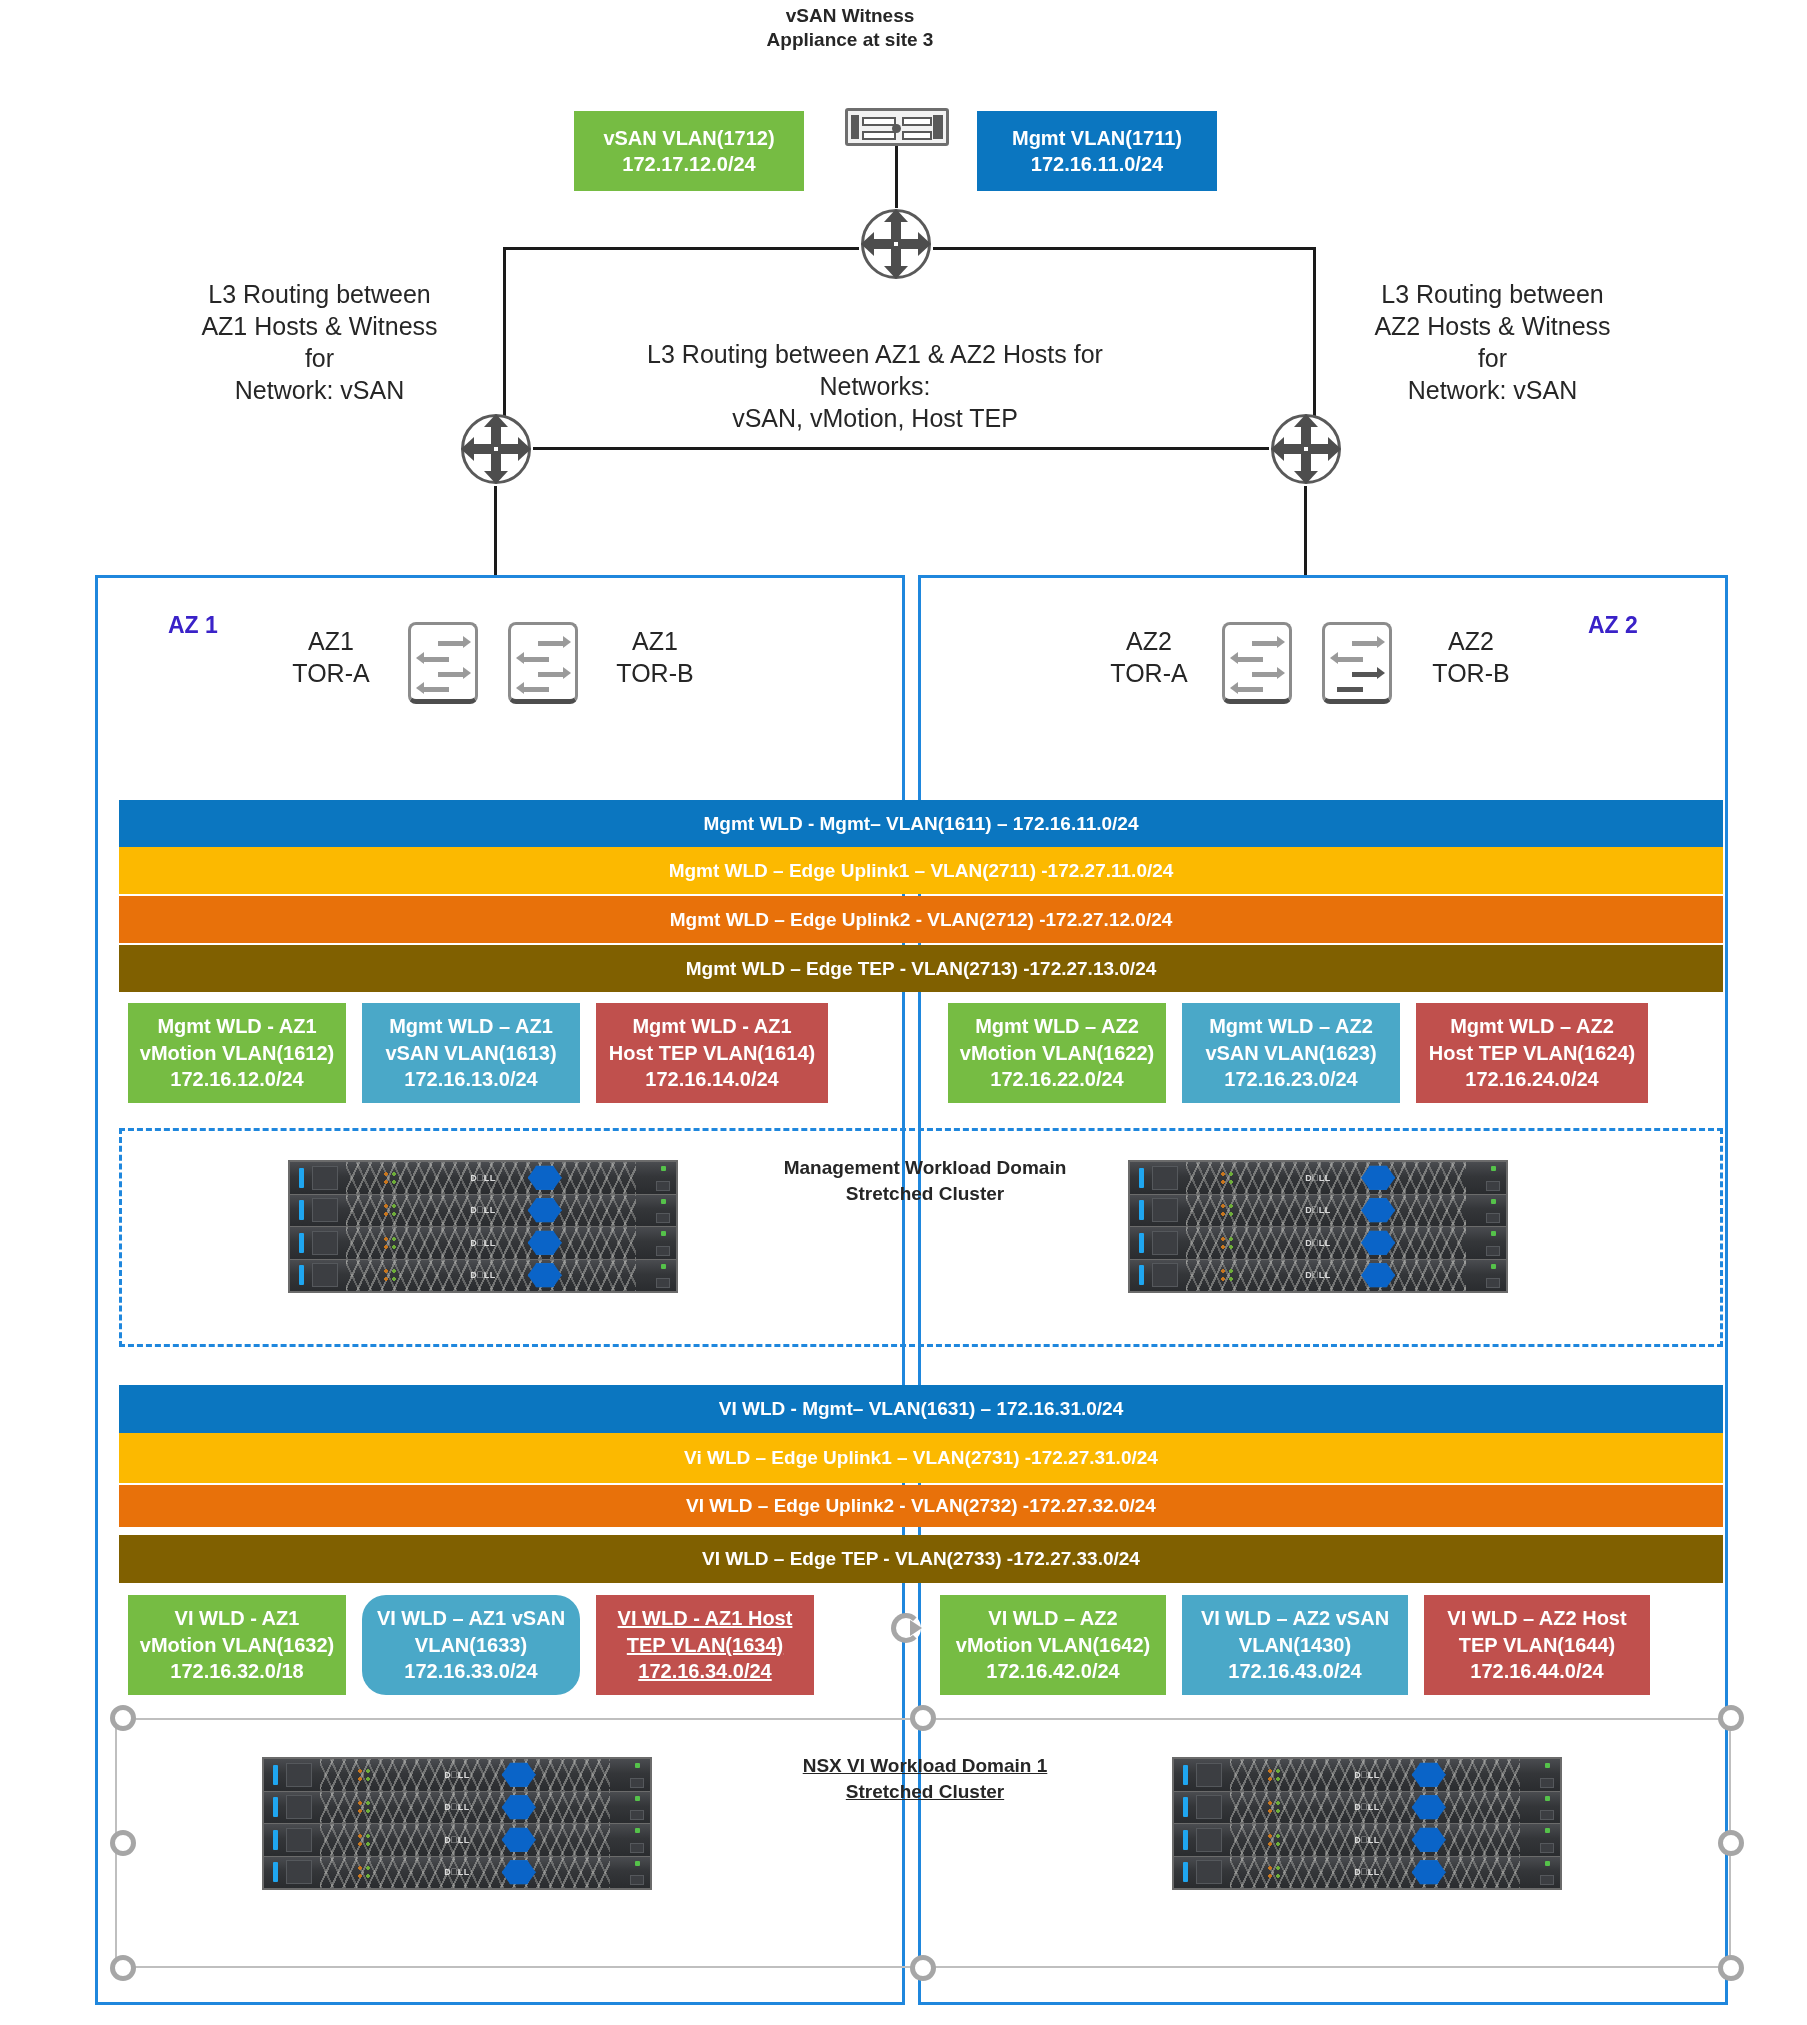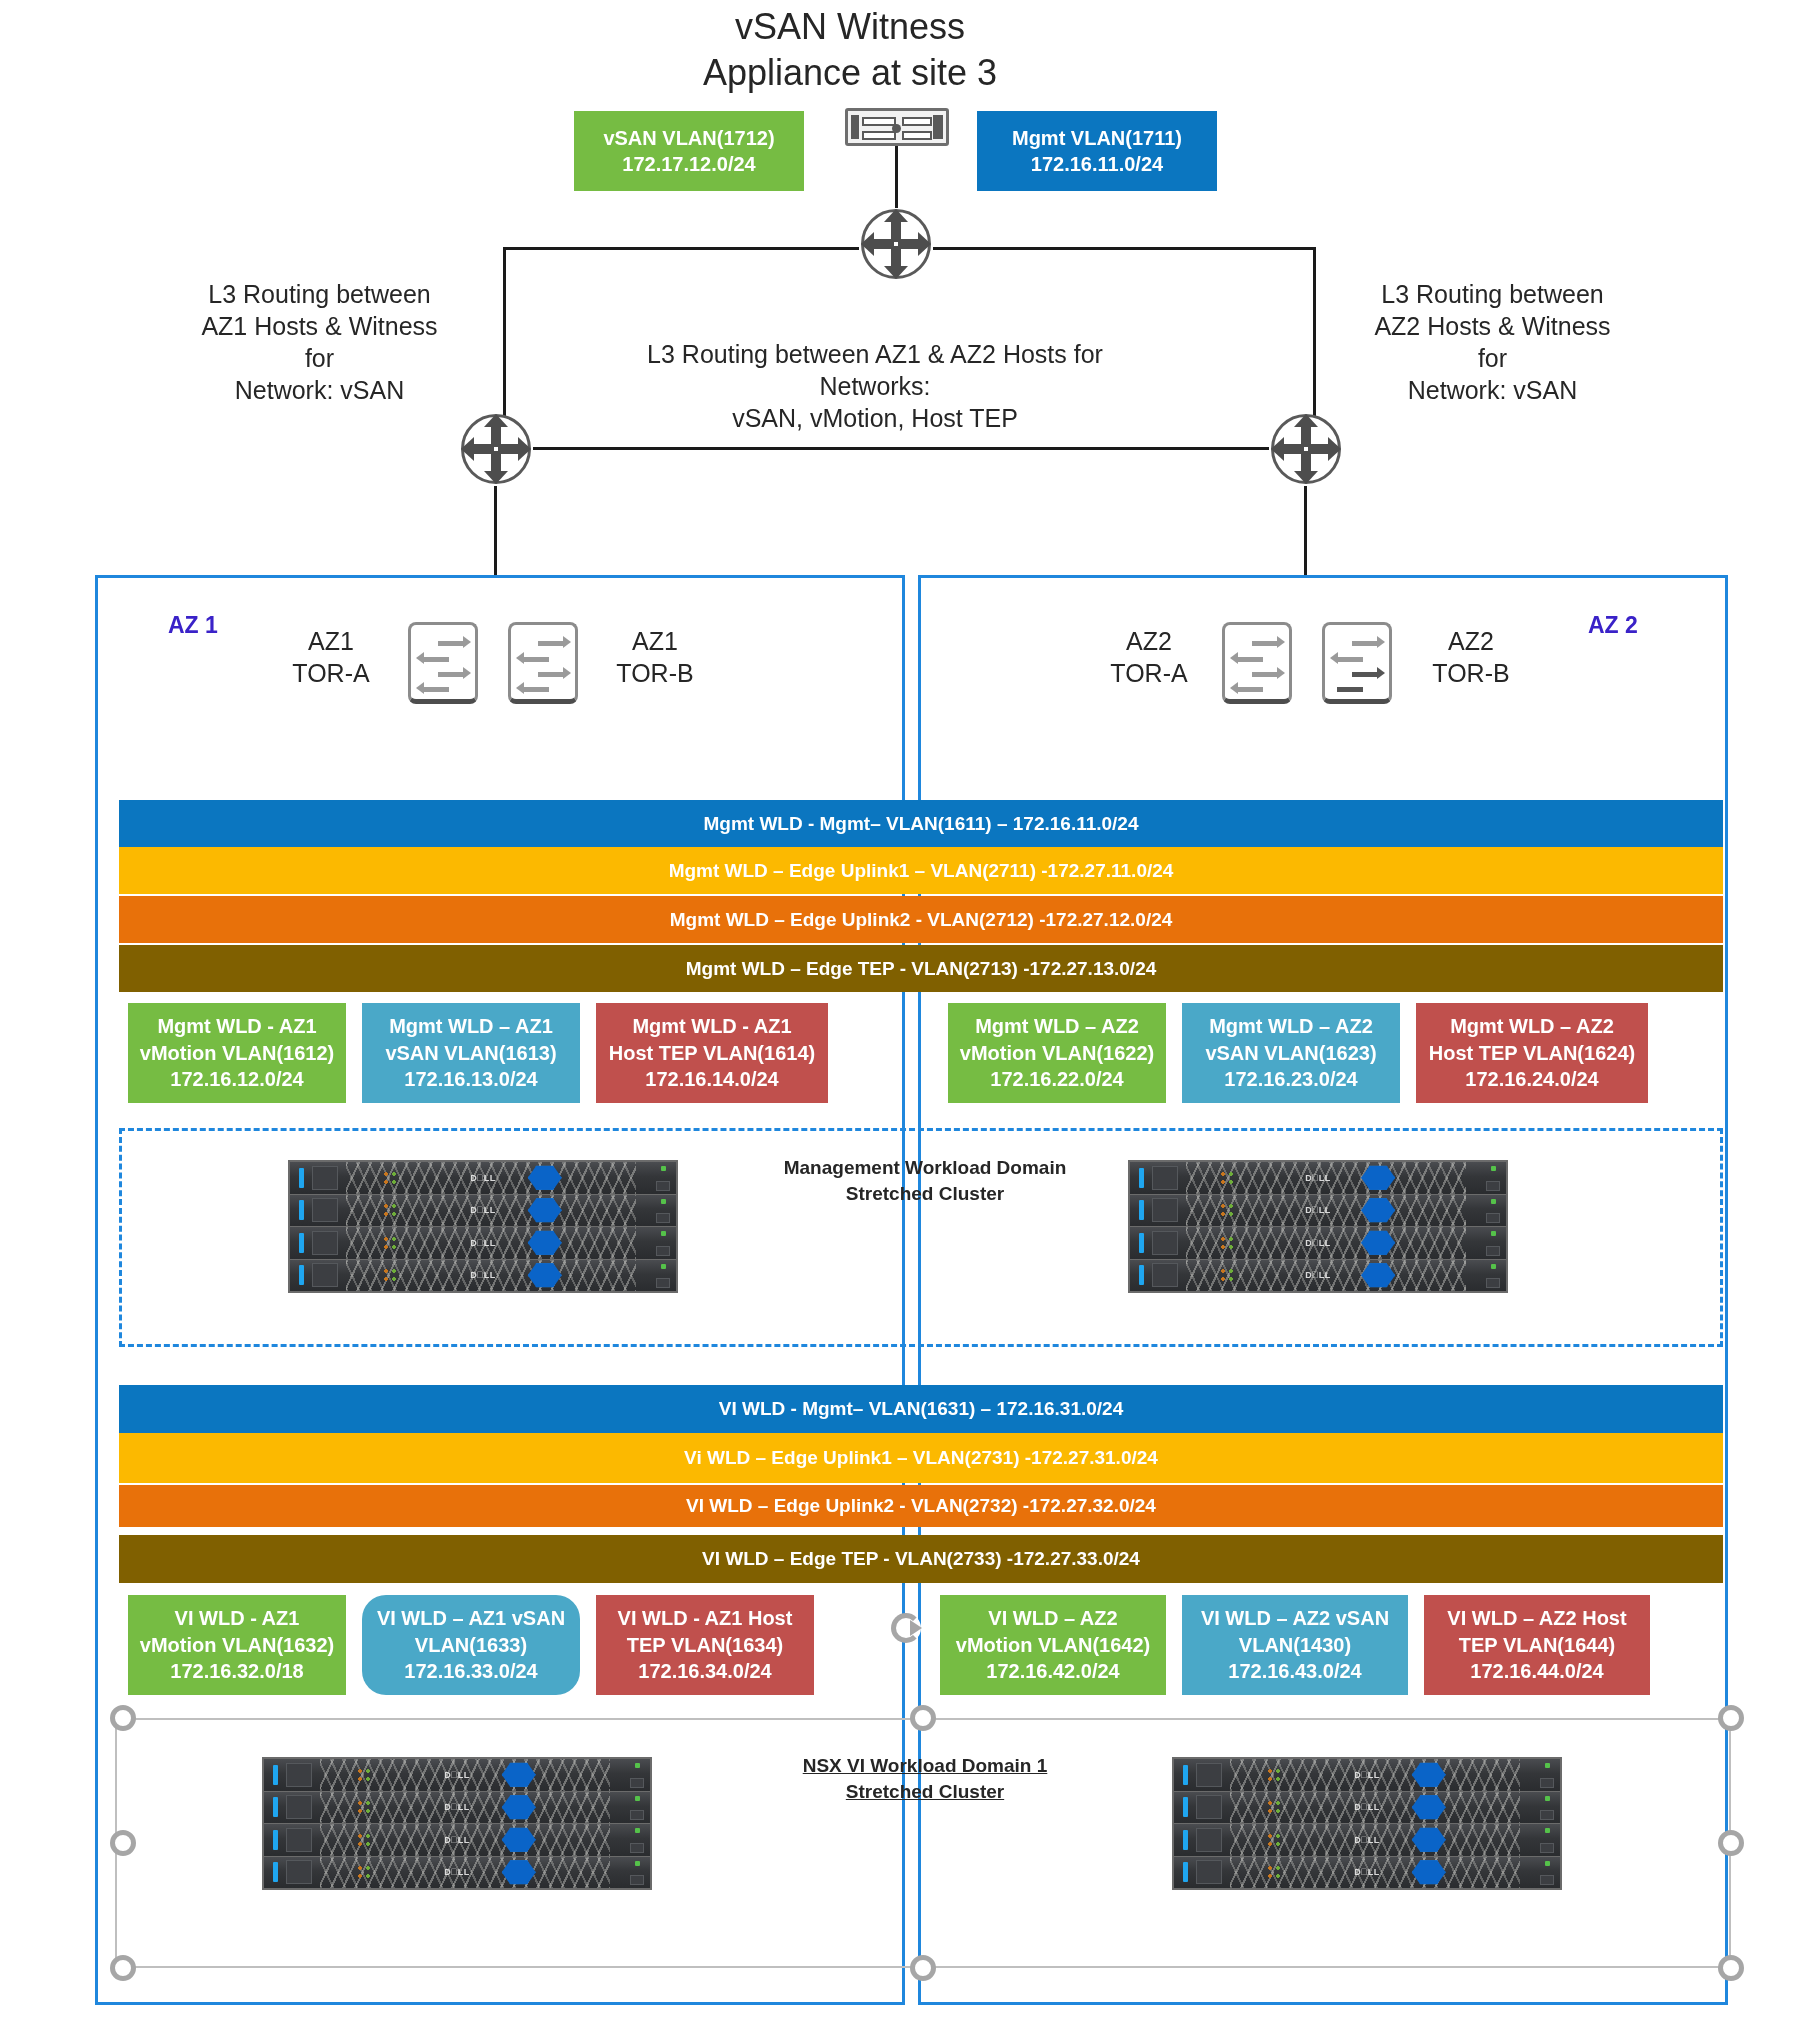--- a/index.html
+++ b/index.html
@@ -3,21 +3,21 @@
 <meta charset="utf-8">
 <style>
   html,body{margin:0;padding:0;background:#ffffff;}
   body{font-family:"Liberation Sans", sans-serif;}
   #canvas{position:relative;width:1807px;height:2025px;background:#fff;overflow:hidden;}
 
   .txt{position:absolute;color:#262626;line-height:1.28;}
   .ctr{text-align:center;}
 
   
-  #witness-title{left:600px;top:4px;width:500px;font-size:36px;}
+  #witness-title{left:600px;top:4px;width:500px;font-size:19px;font-weight:bold;}
 
   
   .chip{position:absolute;color:#fff;font-weight:bold;text-align:center;
         display:flex;align-items:center;justify-content:center;flex-direction:column;
         font-size:20px;line-height:1.32;padding:2px 4px;box-sizing:border-box;}
   .chip span{display:block;white-space:nowrap;}
 
   
   .bar{position:absolute;color:#fff;font-weight:bold;font-size:19px;
        display:flex;align-items:center;justify-content:center;box-sizing:border-box;}
@@ -395,21 +395,21 @@
   <div class="chip" style="left:128px;top:1595px;width:218px;height:100px;background:#76bc43;">
     <span>VI WLD - AZ1</span>
     <span>vMotion VLAN(1632)</span>
     <span>172.16.32.0/18</span>
   </div>
   <div class="chip" style="left:362px;top:1595px;width:218px;height:100px;background:#4aa8c8;border-radius:24px;">
     <span>VI WLD – AZ1 vSAN</span>
     <span>VLAN(1633)</span>
     <span>172.16.33.0/24</span>
   </div>
-  <div class="chip" style="left:596px;top:1595px;width:218px;height:100px;background:#c0504d;">
+  <div class="chip" style="left:596px;top:1595px;width:218px;height:100px;background:#c0504d;text-decoration:underline;">
     <span>VI WLD - AZ1 Host</span>
     <span>TEP VLAN(1634)</span>
     <span>172.16.34.0/24</span>
   </div>
 
   <div class="chip" style="left:940px;top:1595px;width:226px;height:100px;background:#76bc43;">
     <span>VI WLD – AZ2</span>
     <span>vMotion VLAN(1642)</span>
     <span>172.16.42.0/24</span>
   </div>

